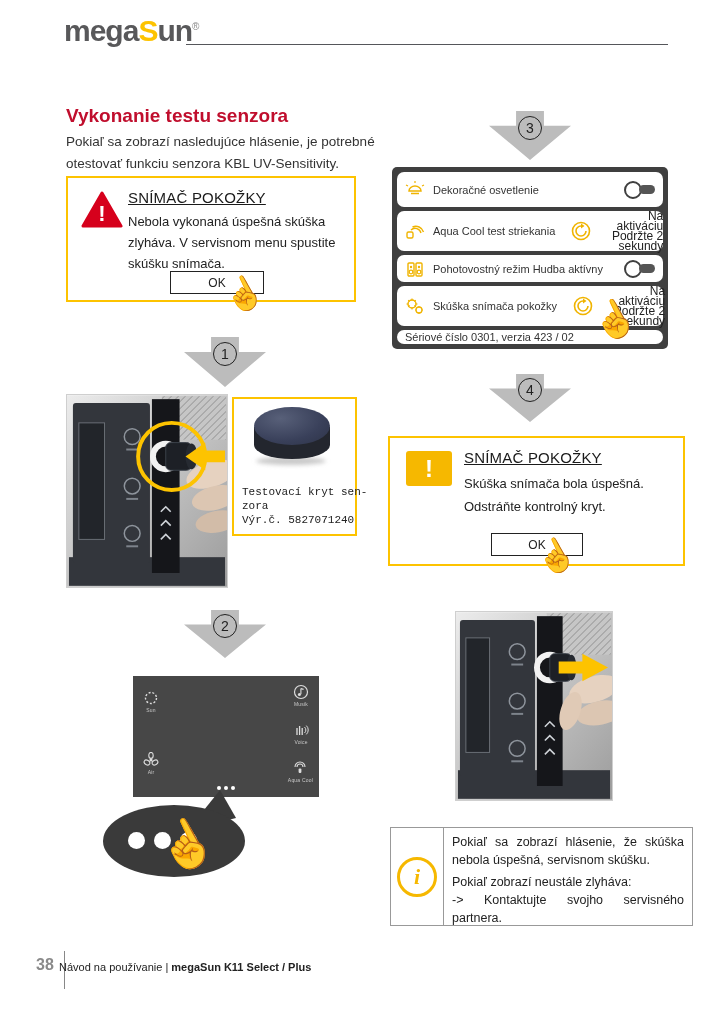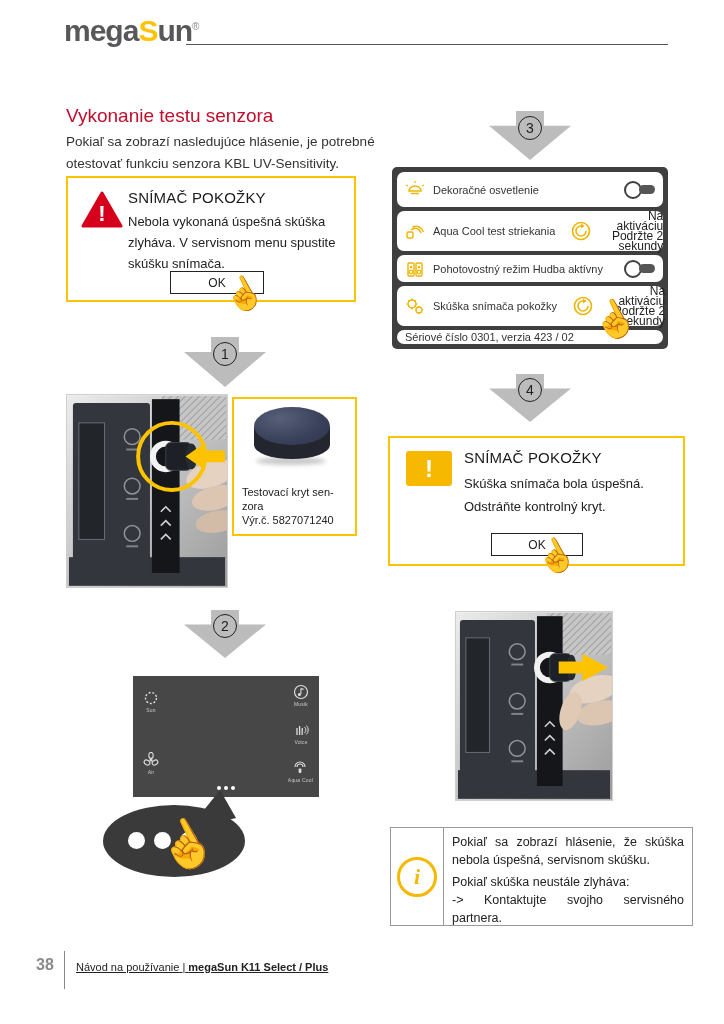--- a/index.html
+++ b/index.html
@@ -7,26 +7,26 @@
           font-family:"Liberation Sans",sans-serif;color:#222;}
   .abs{position:absolute;}
 
   
   .logo{font-weight:bold;font-size:30px;letter-spacing:-1px;color:#58585a;}
   .logo .s{color:#fdc300;}
   .logo sup{font-size:10px;font-weight:normal;color:#8a8a8a;}
   .head-rule{height:0;border-top:1.5px solid #55565a;}
 
   
-  .h1{font-size:19px;font-weight:normal;color:#c00e2d;}
+  .h1{font-size:19px;font-weight:bold;color:#c00e2d;}
   .intro-line{font-size:13.5px;line-height:22px;color:#333;white-space:nowrap;}
 
   
   .dlg{border:2px solid #fdc300;background:#fff;}
-  .dlg-title{font-size:15px;color:#1a1a1a;letter-spacing:.2px;}
+  .dlg-title{font-size:15px;color:#1a1a1a;letter-spacing:.2px;text-decoration:underline;}
   .dlg-line{font-size:13px;line-height:21px;color:#222;white-space:nowrap;}
   .okbtn{border:1.5px solid #222;background:#fff;font-size:12px;color:#222;
          display:flex;align-items:center;justify-content:center;cursor:pointer;}
   .alert-sq{background:#f6b800;border-radius:3px;color:#fff;font-weight:bold;font-size:24px;
             display:flex;align-items:center;justify-content:center;}
 
   
   .step-arrow{clip-path:polygon(33% 0,67% 0,67% 30%,100% 30%,50% 100%,0 30%,33% 30%);
               background:#bcbcbc;}
   .step-num{position:absolute;left:50%;top:34%;transform:translate(-50%,-50%);
@@ -157,21 +157,21 @@
     <circle cx="106" cy="62" r="34" fill="none" stroke="#fdc300" stroke-width="4"></circle>
     <polygon points="120,62 140,48 140,56 160,56 160,68 140,68 140,76" fill="#fdc300"></polygon>
   </svg>
 
   <div class="abs dlg" style="left:232px;top:397px;width:121px;height:135px;">
     <div>
       <div class="cap-shadow" style="left:22px;top:58px;"></div>
       <div class="cap-body" style="left:20px;top:28px;"></div>
       <div class="cap-top" style="left:20px;top:8px;"></div>
     </div>
-    <div class="abs" style="left:8px;top:86px;">
+    <div class="abs" style="left:8px;top:86px;font-family:Liberation Mono, monospace;">
       <div class="capbox-line">Testovací kryt sen-</div>
       <div class="capbox-line">zora</div>
       <div class="capbox-line">Výr.č. 5827071240</div>
     </div>
   </div>
 
   <div class="abs step-arrow" style="left:184px;top:610px;width:82px;height:48px;"></div>
   <div class="abs" style="left:184px;top:610px;width:82px;height:48px;">
     <div class="step-num">2</div>
   </div>
@@ -363,26 +363,26 @@
     <ellipse cx="117" cy="56" rx="5" ry="13" fill="#262a31"></ellipse>
     <polygon points="104,50 128,50 128,42 154,56 128,70 128,62 104,62" fill="#fdc300"></polygon>
   </svg>
 
   <div class="abs infobox" style="left:390px;top:827px;width:303px;height:99px;">
     <div class="icell">
       <div class="icirc">i</div>
     </div>
     <div class="tcell">
       <p>Pokiaľ sa zobrazí hlásenie, že skúška nebola úspešná, servisnom skúšku.</p>
-      <p style="margin-bottom:0;">Pokiaľ skúška neustále zlyháva:</p>
+      <p style="margin-bottom:0;">Pokiaľ zobrazí neustále zlyháva:</p>
       <p>-&gt; Kontaktujte svojho servisného partnera.</p>
     </div>
   </div>
 
   <div class="abs pageno" style="left:36px;top:956px;">38</div>
   <div class="abs foot-rule" style="left:64px;top:951px;height:38px;"></div>
-  <div class="abs foot-text" style="left:76px;top:961px;text-decoration:underline;">
+  <div class="abs foot-text" style="left:59px;top:961px;">
     <span>Návod na používanie</span>
     <span>|</span>
     <b>megaSun K11 Select / Plus</b>
   </div>
 
 </div>
 
 </body></html>

